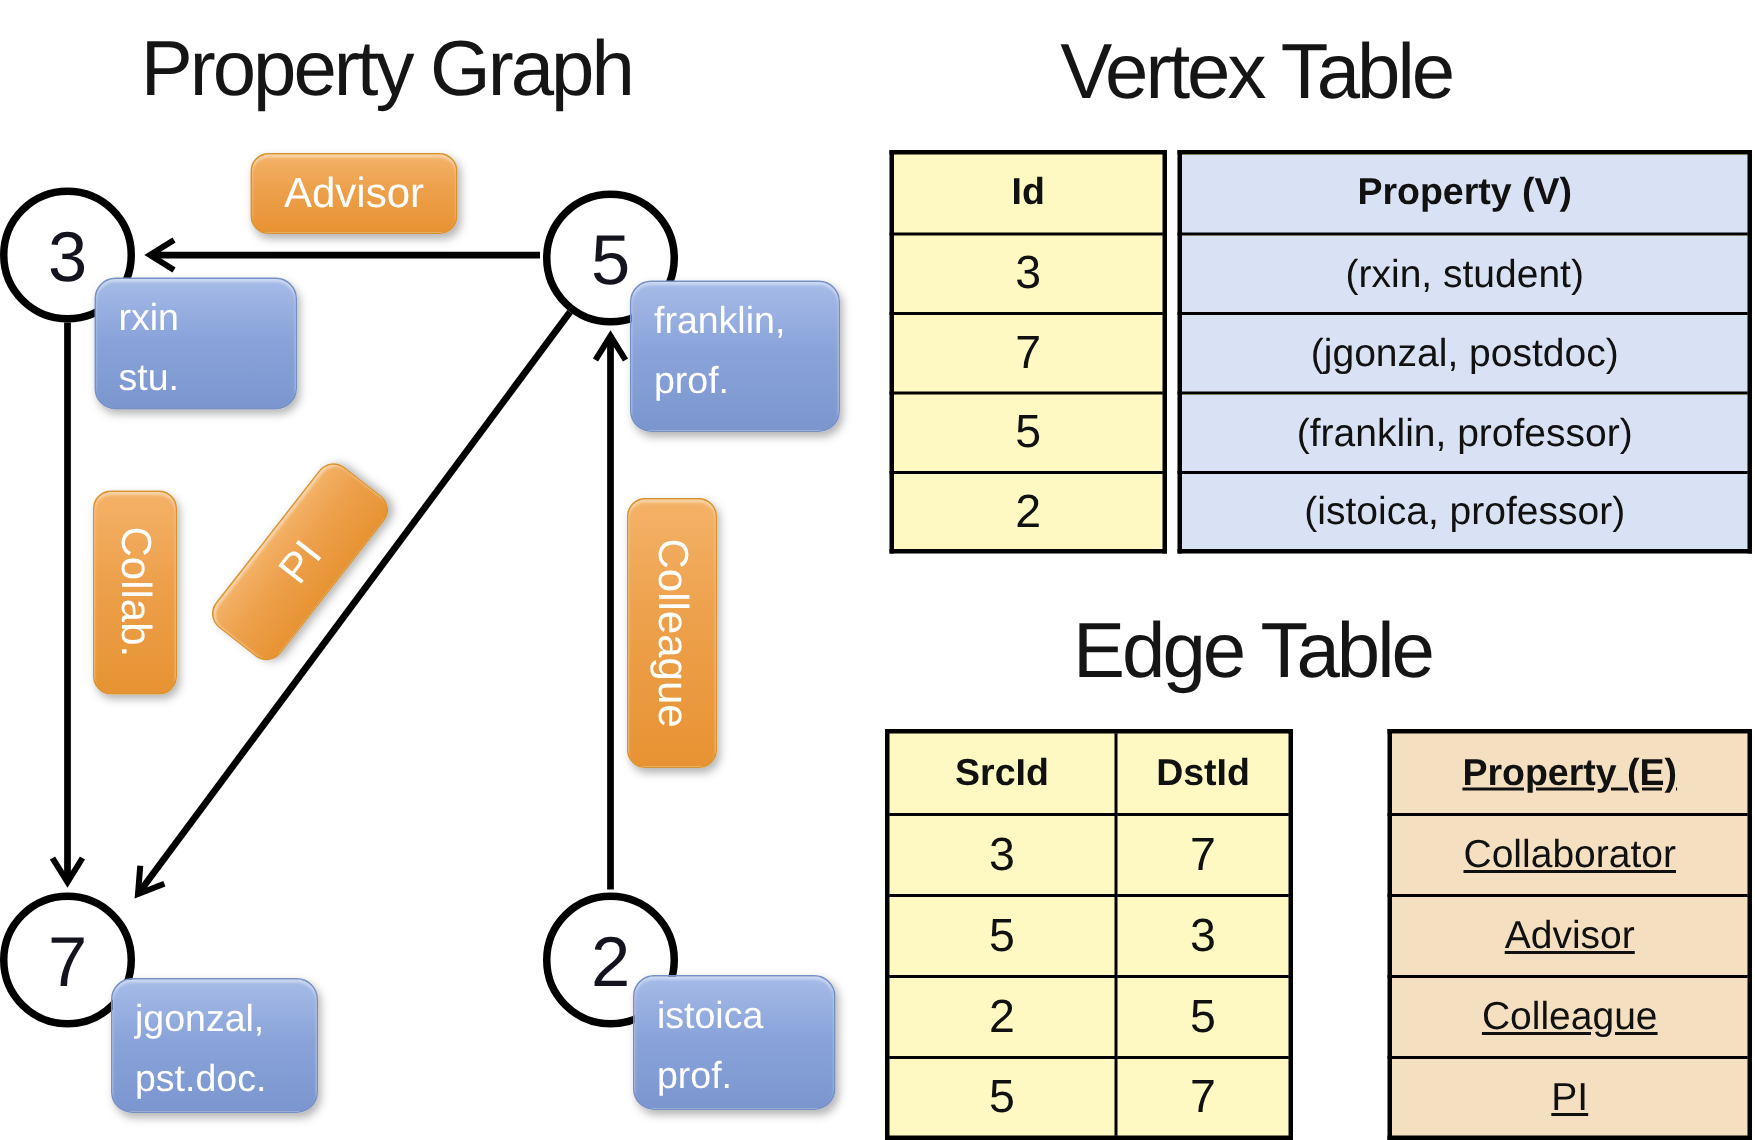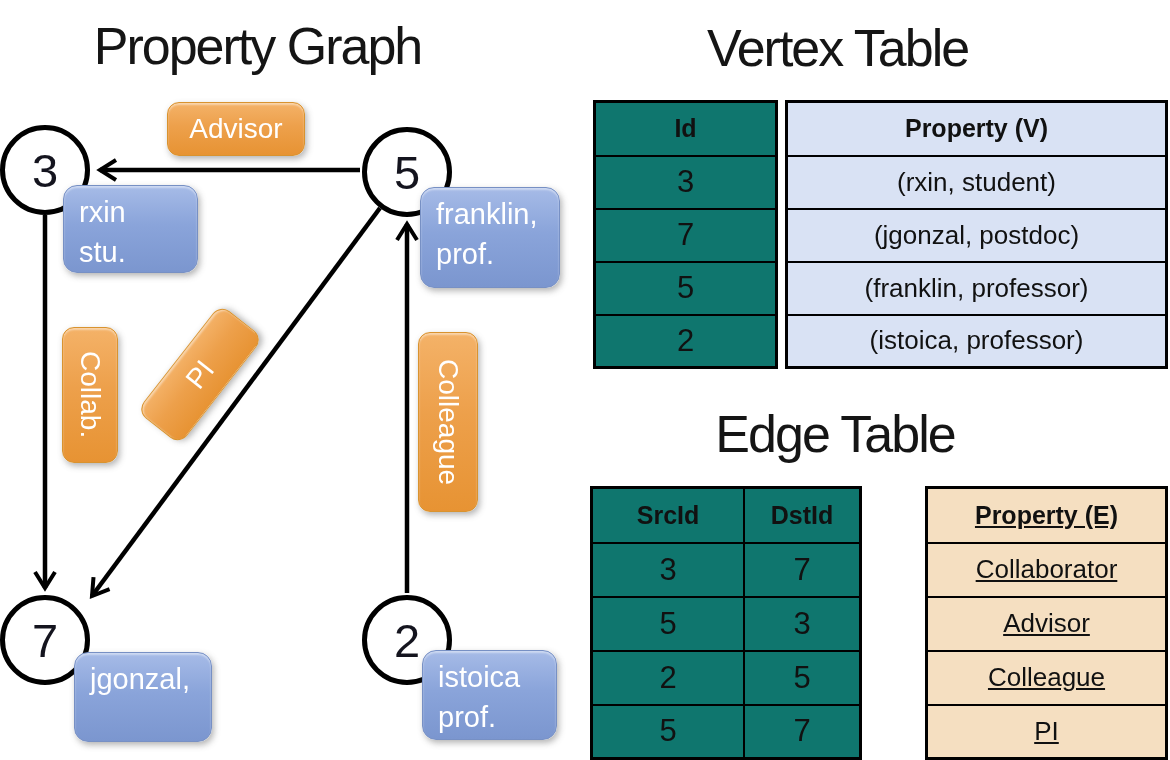--- a/index.html
+++ b/index.html
@@ -19,36 +19,36 @@
     font-size:47px;color:#14141e;z-index:1;
   }
   
   #edges{position:absolute;left:0;top:0;z-index:2;}
   
   .card{
     position:absolute;z-index:3;border-radius:14px;box-sizing:border-box;
     background:linear-gradient(180deg,#a6bbe7 0%,#8aa4da 45%,#7b96cf 100%);
     border:1px solid #7790c4;
     box-shadow:inset 0 2px 2px rgba(255,255,255,.45), 2px 3px 6px rgba(90,90,90,.45);
-    color:#fff;font-size:29px;line-height:40px;padding:6px 0 12px 15px;
+    color:#fff;font-size:25px;line-height:40px;padding:6px 0 12px 15px;
   }
   
   .tag{
     position:absolute;z-index:3;border-radius:12px;box-sizing:border-box;
     background:linear-gradient(180deg,#f4b268 0%,#eda04b 45%,#e79333 100%);
     border:1px solid #d9932f;
     box-shadow:inset 0 2px 2px rgba(255,255,255,.45), 2px 3px 6px rgba(90,90,90,.45);
     color:#fff;font-size:28px;
     display:flex;align-items:center;justify-content:center;text-align:center;
   }
   .tag.vert{writing-mode:vertical-rl;}
   
   table{
     position:absolute;border-collapse:collapse;table-layout:fixed;
-    border:3px solid #000;background:#0f766e;
+    border:3px solid #000;background:#fef9c3;
   }
   td,th{
     border:2px solid #000;text-align:center;vertical-align:middle;
     overflow:hidden;white-space:nowrap;padding:0;
   }
   th{font-size:25px;font-weight:bold;color:#111;}
   td{font-size:31px;color:#111;}
   .prop-cell{font-size:26px;}
   .bg-blue{background:#d9e2f4;}
   .bg-tan{background:#f5dfc1;text-decoration:underline;}
@@ -95,20 +95,21 @@
   <div class="card" style="left:63px;top:185px;width:135px;height:88px;">
     <div>rxin</div>
     <div>stu.</div>
   </div>
   <div class="card" style="left:420px;top:187px;width:140px;height:101px;">
     <div>franklin,</div>
     <div>prof.</div>
   </div>
   <div class="card" style="left:74px;top:652px;width:138px;height:90px;">
     <div>jgonzal,</div>
+    <div>pst.doc.</div>
   </div>
   <div class="card" style="left:422px;top:650px;width:135px;height:90px;">
     <div>istoica</div>
     <div>prof.</div>
   </div>
 
   <div class="title" style="left:640px;top:18px;width:395px;">Vertex Table</div>
 
   <table style="left:593px;top:100px;width:185px;">
     <tbody>

